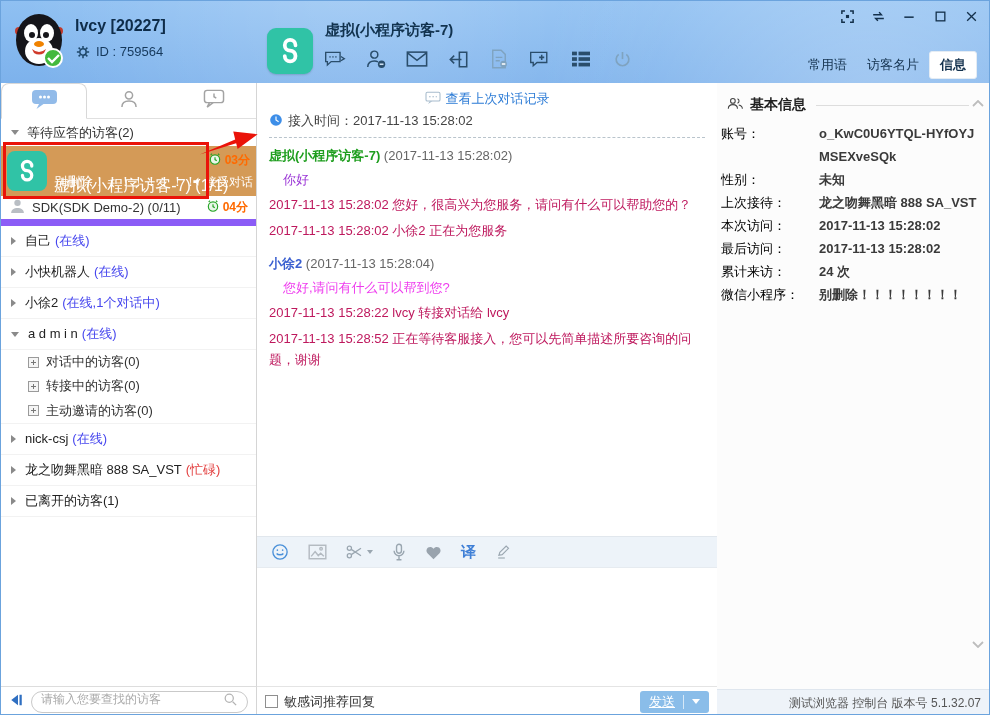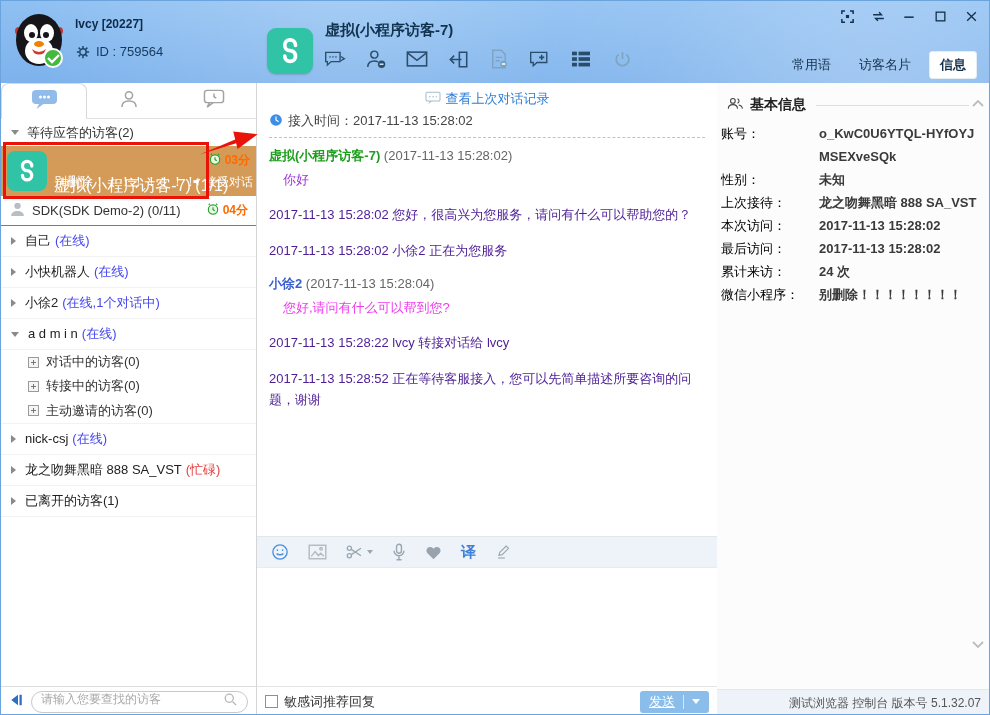--- a/index.html
+++ b/index.html
@@ -7,49 +7,49 @@
   body { font-family:"Liberation Sans","DejaVu Sans",sans-serif; font-size:13px; color:#333; }
   .app { position:relative; width:990px; height:715px; background:#fff; overflow:hidden; border:1px solid #6ba3dd; }
 
   
   .titlebar { position:absolute; left:0; top:0; width:990px; height:82px;
     background:
       radial-gradient(circle at 88% 130%, rgba(255,255,255,.30), rgba(255,255,255,0) 38%),
       radial-gradient(circle at 35% -40%, rgba(255,255,255,.22), rgba(255,255,255,0) 50%),
       linear-gradient(#8fc0f2,#7db2ec); }
   .penguin { position:absolute; left:10px; top:10px; }
-  .user-name { position:absolute; left:74px; top:16px; font-size:12px; font-weight:bold; color:#0e2c49; }
+  .user-name { position:absolute; left:74px; top:16px; font-size:16px; font-weight:bold; color:#0e2c49; }
   .user-id { position:absolute; left:74px; top:43px; font-size:13px; color:#16395c; display:flex; align-items:center; gap:6px; }
   .chat-avatar { position:absolute; left:266px; top:27px; width:46px; height:46px; border-radius:9px; background:#30c3a6;
     display:flex; align-items:center; justify-content:center; box-shadow:0 1px 2px rgba(0,0,0,.15); }
   .chat-title { position:absolute; left:324px; top:20px; font-size:15px; font-weight:bold; color:#12334f; }
   .chat-tools { position:absolute; left:322px; top:46px; display:flex; gap:17px; align-items:center; }
   .tool-btn { display:flex; align-items:center; justify-content:center; width:24px; height:24px; cursor:pointer; }
   .win-controls { position:absolute; right:12px; top:7px; display:flex; gap:15px; align-items:center; }
   .win-btn { width:16px; height:16px; display:flex; align-items:center; justify-content:center; cursor:pointer; }
-  .right-tabs { position:absolute; right:14px; top:50px; display:flex; gap:8px; align-items:center; font-size:13px; color:#14324e; }
+  .right-tabs { position:absolute; right:14px; top:50px; display:flex; align-items:center; font-size:13px; color:#14324e; }
   .rtab { padding:4px 10px; cursor:pointer; }
   .rtab.pill { background:#fff; border:1px solid #e4ecf4; border-radius:3px; font-weight:bold; }
 
   
   .sidebar { position:absolute; left:0; top:82px; width:256px; height:603px; background:#fff; border-right:1px solid #d5d5d5; overflow:hidden; }
   .side-tabs { height:36px; display:flex; border-bottom:1px solid #e0e0e0; }
   .side-tab { flex:1; display:flex; align-items:center; justify-content:center; cursor:pointer; }
   .side-tab.active { border:1px solid #d8d8d8; border-bottom:1px solid #fff; border-radius:8px 8px 0 0; margin-bottom:-1px; background:#fff; }
   .tri-r { width:0; height:0; border-left:5px solid #8a8a8a; border-top:4px solid transparent; border-bottom:4px solid transparent; display:inline-block; }
   .tri-d { width:0; height:0; border-top:5px solid #8a8a8a; border-left:4px solid transparent; border-right:4px solid transparent; display:inline-block; }
   .waiting-row { height:27px; display:flex; align-items:center; gap:8px; padding:0 10px; color:#333; }
   .sel-item { position:relative; height:50px; background:#d49a57; color:#fff; }
   .sel-avatar { position:absolute; left:6px; top:5px; width:40px; height:40px; border-radius:8px; background:#30c3a6; display:flex; align-items:center; justify-content:center; }
   .sel-l1 { position:absolute; left:53px; top:6px; font-size:16px; white-space:nowrap;margin-top:24px; }
   .sel-l2 { position:absolute; left:53px; top:27px; width:138px; font-size:13px; white-space:nowrap; overflow:hidden; display:flex; align-items:center; gap:2px; }
   .sel-right { position:absolute; right:2px; top:0; width:62px; height:50px; font-size:12px; }
   .sel-timer { position:absolute; right:4px; top:6px; display:flex; align-items:center; gap:3px; color:#ff6a00; font-weight:bold; }
   .sel-accept { position:absolute; right:1px; bottom:5px; display:flex; align-items:center; gap:2px; color:#fff; cursor:pointer; }
-  .sdk-row { height:30px; display:flex; align-items:center; gap:6px; padding:0 8px; border-bottom:1px solid #8b5cf6; }
+  .sdk-row { height:30px; display:flex; align-items:center; gap:6px; padding:0 8px; border-bottom:7px solid #8b5cf6; }
   .sdk-timer { margin-left:auto; display:flex; align-items:center; gap:3px; color:#ff6a00; font-weight:bold; font-size:12px; }
   .grp { height:31px; display:flex; align-items:center; gap:9px; padding:0 10px; border-bottom:1px solid #f2f2f2; cursor:pointer; }
   .grp-name { color:#222; }
   .st-online { color:#4646ee; margin-left:4px; }
   .st-busy { color:#e23c3c; margin-left:4px; }
   .child { height:24px; display:flex; align-items:center; gap:7px; padding:0 10px 0 27px; cursor:pointer; color:#333; }
   .plusbox { width:11px; height:11px; border:1px solid #9a9a9a; background:#f5f5f5; position:relative; flex:none; }
   .plusbox:before, .plusbox:after { content:""; position:absolute; background:#777; }
   .plusbox:before { left:2px; right:2px; top:4px; height:1px; }
   .plusbox:after { top:2px; bottom:2px; left:4px; width:1px; }
@@ -65,21 +65,21 @@
   .transcript { position:absolute; left:0; top:0; right:0; height:376px; padding:5px 12px 0 12px; overflow:hidden; }
   .hist-link { display:flex; align-items:center; justify-content:center; gap:5px; color:#2d7cd6; height:22px; cursor:pointer; }
   .access-row { display:flex; align-items:center; gap:5px; color:#444; height:22px; }
   .dash { border:none; border-top:1px dashed #b9c4cc; margin:5px 0 2px 0; }
   .m-name-g { color:#1e9e1e; font-weight:bold; }
   .m-name-b { color:#3a5fd0; font-weight:bold; }
   .m-time { color:#666; }
   .m-row { margin-top:9px; }
   .m-text-purple { color:#9a35d6; margin:6px 0 0 14px; }
   .m-text-magenta { color:#ee3cee; margin:6px 0 0 14px; }
-  .sys { color:#4c1d95; margin-top:15px; line-height:21px; }
+  .sys { color:#be185d; margin-top:5px; line-height:21px; }
   .compose-toolbar { position:absolute; left:0; top:453px; right:0; height:32px; background:#edf3f9;
     border-top:1px solid #e1e7ed; border-bottom:1px solid #e6ebf0; display:flex; align-items:center; gap:19px; padding:0 14px; }
   .ct-btn { display:flex; align-items:center; cursor:pointer; }
   .caret-sm { width:0; height:0; border-top:4px solid #9aa6b0; border-left:3.5px solid transparent; border-right:3.5px solid transparent; margin-left:3px; }
   .translate { color:#3f7fd6; font-weight:bold; font-size:15px; }
   .compose-area { position:absolute; left:0; top:485px; right:0; bottom:30px; background:#fff; cursor:text; }
   .chat-bottom { position:absolute; left:0; bottom:0; right:0; height:30px; border-top:1px solid #e4e4e4; background:#fff;
     display:flex; align-items:center; gap:6px; padding:0 8px; }
   .cbx { width:13px; height:13px; border:1px solid #8f8f8f; background:#fff; cursor:pointer; flex:none; }
   .send-btn { margin-left:auto; height:22px; background:#8abde9; color:#fff; border-radius:3px; display:flex; align-items:center;

